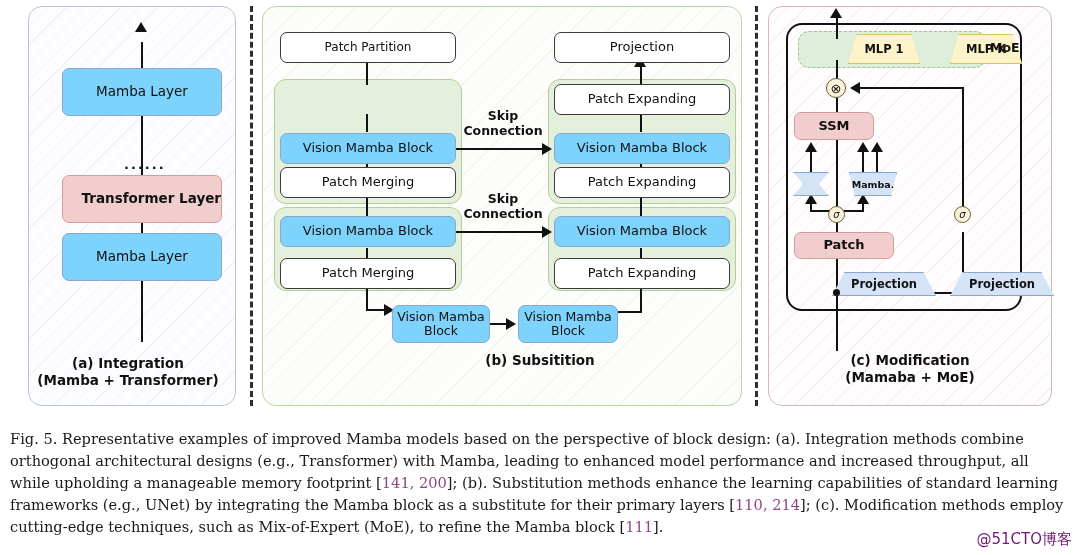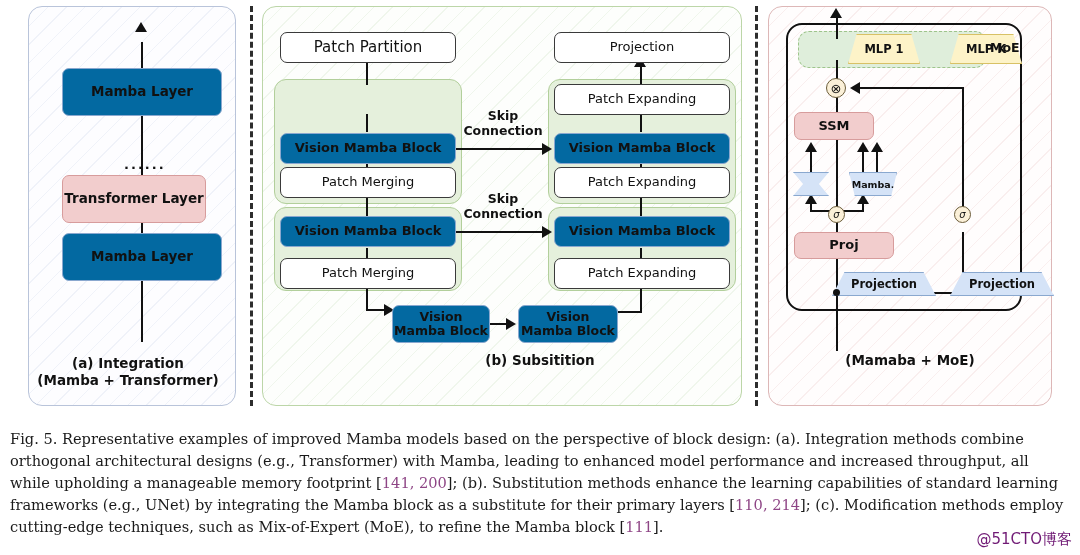--- a/index.html
+++ b/index.html
@@ -48,21 +48,21 @@
   .node {
     position:absolute;
     display:flex; align-items:center; justify-content:center;
     text-align:center;
     font-family:"DejaVu Sans", sans-serif;
     color:#111;
     border-radius:7px;
     line-height:1.15;
     z-index:4;
   }
-  .node-blue  { background:#0369a1; border:1.3px solid #8aa8cf; font-weight:bold; }
+  .node-blue  { background:#7dd3fc; border:1.3px solid #8aa8cf; font-weight:normal; }
   .node-pink  { background:#f2cdcd; border:1.3px solid #d79c9c; font-weight:bold; }
   .node-white { background:#ffffff; border:1.3px solid #3a3a3a; }
 
   .caption-in {
     position:absolute;
     text-align:center;
     font-weight:bold;
     color:#111;
     line-height:1.28;
     z-index:5;
@@ -148,21 +148,21 @@
   </div>
 
   <div class="vline" style="left:141px; top:42px; height:250px;"></div>
   <div class="arrowhead-up" style="left:135px; top:22px;"></div>
   <div class="vline" style="left:141px; top:292px; height:50px;"></div>
 
   <div class="node node-blue" style="left:62px; top:68px; width:160px; height:48px; font-size:13.5px;">
     <span>Mamba Layer</span>
   </div>
   <div class="dots" style="left:124px; top:157px; font-size:13px;">......</div>
-  <div class="node node-pink" style="left:62px; top:175px; width:144px; height:48px; font-size:13.5px;">
+  <div class="node node-pink" style="left:62px; top:175px; width:160px; height:48px; font-size:13.5px;justify-content:flex-end;">
     <span>Transformer Layer</span>
   </div>
   <div class="node node-blue" style="left:62px; top:233px; width:160px; height:48px; font-size:13.5px;">
     <span>Mamba Layer</span>
   </div>
 
   <div class="caption-in" style="left:28px; top:355px; width:200px; font-size:13.5px;">
     <div>(a) Integration</div>
     <div>(Mamba + Transformer)</div>
   </div>
@@ -180,21 +180,21 @@
 
   <div class="vline" style="left:366px; top:63px; height:22px;"></div>
   <div class="vline" style="left:366px; top:114px; height:18px;"></div>
   <div class="vline" style="left:366px; top:164px; height:18px;"></div>
   <div class="vline" style="left:366px; top:198px; height:18px;"></div>
   <div class="vline" style="left:366px; top:248px; height:18px;"></div>
   <div class="vline" style="left:366px; top:289px; height:22px;"></div>
   <div class="hline" style="left:366px; top:309px; width:20px;"></div>
   <div class="arrowhead-right" style="left:384px; top:304px;"></div>
 
-  <div class="node node-white" style="left:280px; top:32px; width:176px; height:31px; font-size:15px;">
+  <div class="node node-white" style="left:280px; top:32px; width:176px; height:31px; font-size:12px;">
     <span>Patch Partition</span>
   </div>
   <div class="node node-blue" style="left:280px; top:133px; width:176px; height:31px; font-size:13px;">
     <span>Vision Mamba Block</span>
   </div>
   <div class="node node-white" style="left:280px; top:167px; width:176px; height:31px; font-size:13px;">
     <span>Patch Merging</span>
   </div>
   <div class="node node-blue" style="left:280px; top:216px; width:176px; height:31px; font-size:13px;">
     <span>Vision Mamba Block</span>
@@ -316,31 +316,32 @@
   <div class="arrowhead-up" style="left:857px; top:194px;"></div>
 
   <div class="circ circ-sigma" style="left:828px; top:206px; width:17px; height:17px; font-size:10px;">
     <span>σ</span>
   </div>
   <div class="circ circ-sigma" style="left:954px; top:206px; width:17px; height:17px; font-size:10px;">
     <span>σ</span>
   </div>
 
   <div class="node node-pink" style="left:794px; top:232px; width:100px; height:27px; font-size:13px;">
-    <span>Proj</span>
+    <span>Patch</span>
   </div>
 
   <div class="trap trap-blue trap-down" style="left:790px; top:272px; width:104px; height:24px; font-size:11.5px;">
     <span>Projection</span>
   </div>
   <div class="trap trap-blue trap-down" style="left:908px; top:272px; width:104px; height:24px; font-size:11.5px;">
     <span>Projection</span>
   </div>
 
   <div class="caption-in" style="left:768px; top:352px; width:284px; font-size:13.5px;">
+    <div>(c) Modification</div>
     <div>(Mamaba + MoE)</div>
   </div>
 
 </div>
 
 <div id="caption">
   <span style="font-weight:normal;">Fig. 5.</span><span id="caption-body"><span>  Representative examples of improved Mamba models based on the perspective of block design: (a). Integration methods combine orthogonal architectural designs (e.g., Transformer) with Mamba, leading to enhanced model performance and increased throughput, all while upholding a manageable memory footprint [</span><span class="cite">141, 200</span><span>]; (b). Substitution methods enhance the learning capabilities of standard learning frameworks (e.g., UNet) by integrating the Mamba block as a substitute for their primary layers [</span><span class="cite">110, 214</span><span>]; (c). Modification methods employ cutting-edge techniques, such as Mix-of-Expert (MoE), to refine the Mamba block [</span><span class="cite">111</span><span>].</span></span>
 </div>
 <div class="wm">@51CTO博客</div>
 

